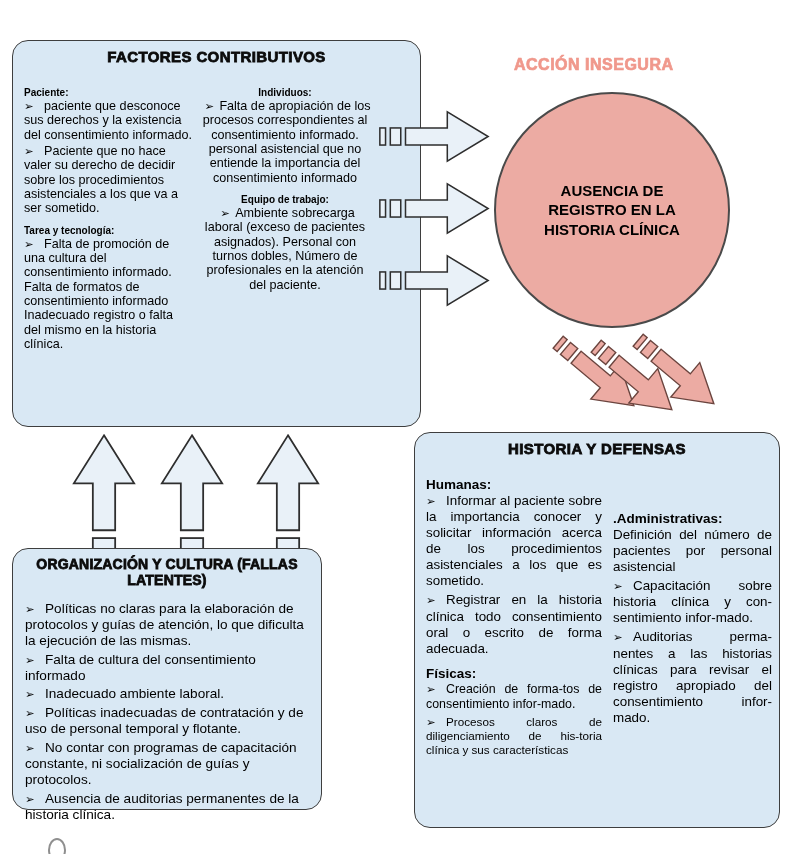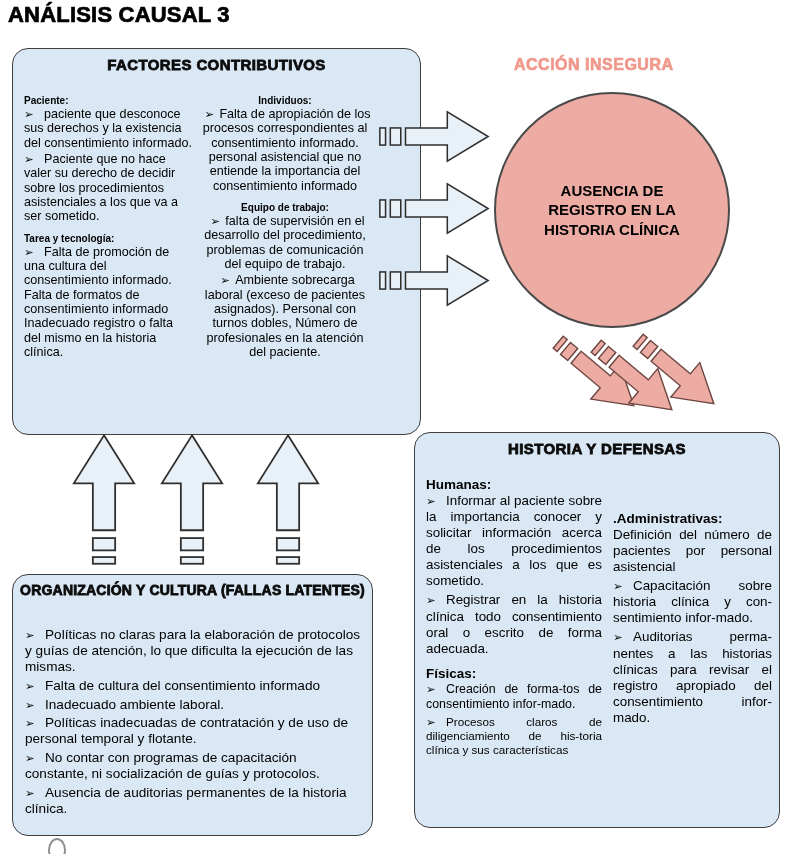--- a/index.html
+++ b/index.html
@@ -21,32 +21,32 @@
     border-radius:16px;
   }
   .band-header {
     position:absolute; top:7px; left:0; right:0;
     text-align:center; font-weight:bold; font-size:15px;
     letter-spacing:0.4px; color:#0b0b0b;
     -webkit-text-stroke:0.8px #0b0b0b;
   }
   .band-header.sm { font-size:14px; letter-spacing:0.2px; }
 
-  .factores { left:12px; top:48px; width:409px; height:387px; }
+  .factores { left:12px; top:40px; width:409px; height:387px; }
   .factores .col { position:absolute; top:46px; }
   .factores .col-left  { left:11px;  width:168px; }
   .factores .col-right { left:186px; width:172px;text-align:center; }
 
   .sec-heading { font-weight:bold; font-size:10px; margin-bottom:1px; }
   .mt { margin-top:9px; }
 
   .item { font-size:12.6px; line-height:1.14; margin-bottom:2px; }
   .bullet { display:inline-block; width:20px; font-size:11.5px; }
 
-  .organizacion { left:12px; top:574px; width:361px; height:262px; }
+  .organizacion { left:12px; top:548px; width:310px; height:262px; }
   .organizacion .content { position:absolute; top:52px; left:12px; right:9px; }
   .organizacion .item { font-size:13.6px; line-height:1.17; margin-bottom:3px; }
 
   .barreras { left:414px; top:432px; width:366px; height:396px; }
   .barreras .col { position:absolute; }
   .barreras .col-left  { left:11px;  top:44px; width:176px; }
   .barreras .col-right { left:198px; top:78px; width:159px; }
   .barreras .item { font-size:13.4px; line-height:1.2; text-align:justify; margin-bottom:3px; }
   .barreras .sec-heading { font-size:13.5px; }
   .barreras .item.sm { font-size:12.4px; }
@@ -96,40 +96,38 @@
         <path d="M30 21 L74 21 L74 4 L117 30 L74 56 L74 39 L30 39 Z"></path>
       </symbol>
       <symbol id="arrow-up" viewBox="0 0 60 120" overflow="visible">
         <path d="M30 3 L57 46 L40 46 L40 88 L20 88 L20 46 L3 46 Z"></path>
         <rect x="20" y="95" width="20" height="11"></rect>
         <rect x="20" y="112" width="20" height="6"></rect>
       </symbol>
     </defs>
   </svg>
 
-  <div class="title">ANÁLISIS CAUSAL 3</div>
 
   <div class="box factores">
     <div class="band-header">FACTORES CONTRIBUTIVOS</div>
 
     <div class="col col-left">
       <div class="sec-heading">Paciente:</div>
       <div class="item"><span class="bullet">➢</span><span>paciente que desconoce sus derechos y la existencia del consentimiento informado.</span></div>
       <div class="item"><span class="bullet">➢</span><span>Paciente que no hace valer su derecho de decidir sobre los procedimientos asistenciales a los que va a ser sometido.</span></div>
 
       <div class="sec-heading mt">Tarea y tecnología:</div>
       <div class="item"><span class="bullet">➢</span><span>Falta de promoción de una cultura del consentimiento informado. Falta de formatos de consentimiento informado Inadecuado registro o falta del mismo en la historia clínica.</span></div>
     </div>
 
     <div class="col col-right">
       <div class="sec-heading">Individuos:</div>
       <div class="item"><span class="bullet">➢</span><span>Falta de apropiación de los procesos correspondientes al consentimiento informado. personal asistencial que no entiende la importancia del consentimiento informado</span></div>
 
       <div class="sec-heading mt">Equipo de trabajo:</div>
-      <div class="item"><span class="bullet">➢</span><span>falta de supervisión en el desarrollo del procedimiento, problemas de comunicación del equipo de trabajo.</span></div>
       <div class="item"><span class="bullet">➢</span><span>Ambiente sobrecarga laboral (exceso de pacientes asignados). Personal con turnos dobles, Número de profesionales en la atención del paciente.</span></div>
     </div>
   </div>
 
   <svg class="harrow" style="left:377px; top:108px;" width="114" height="57" viewBox="0 0 120 60">
       <use href="#arrow-right"></use>
     </svg>
   <svg class="harrow" style="left:377px; top:180px;" width="114" height="57" viewBox="0 0 120 60">
       <use href="#arrow-right"></use>
     </svg>

